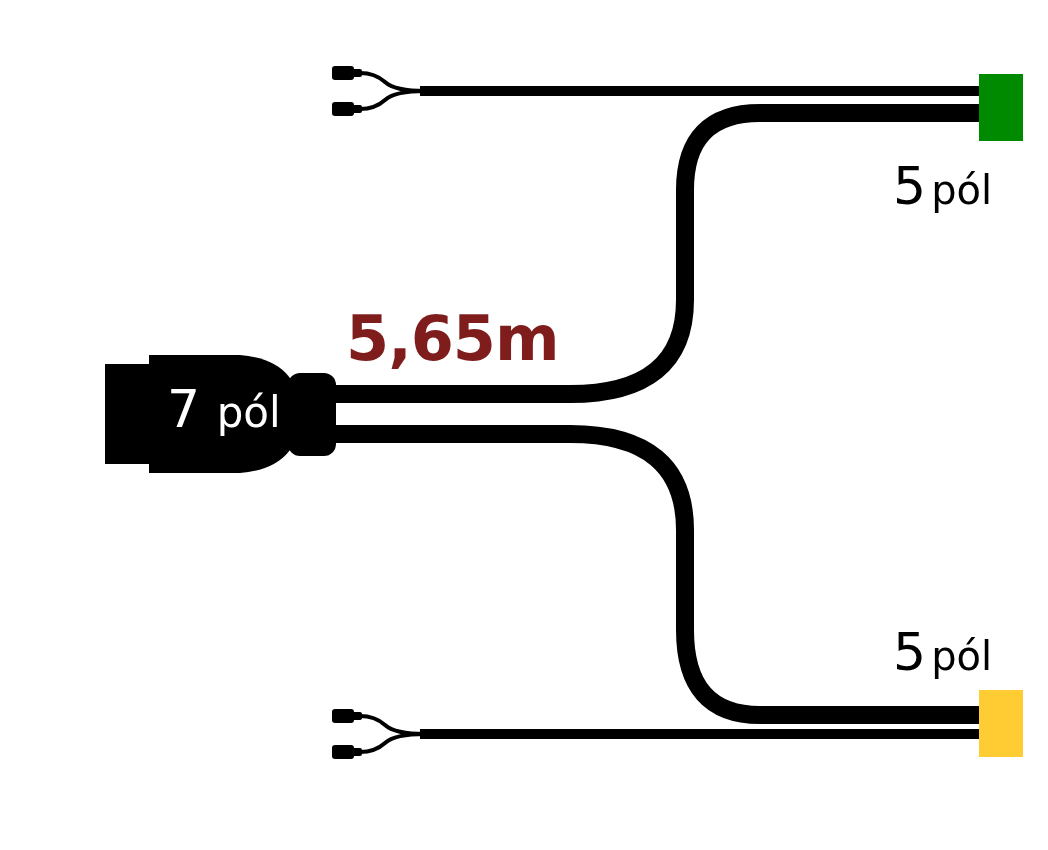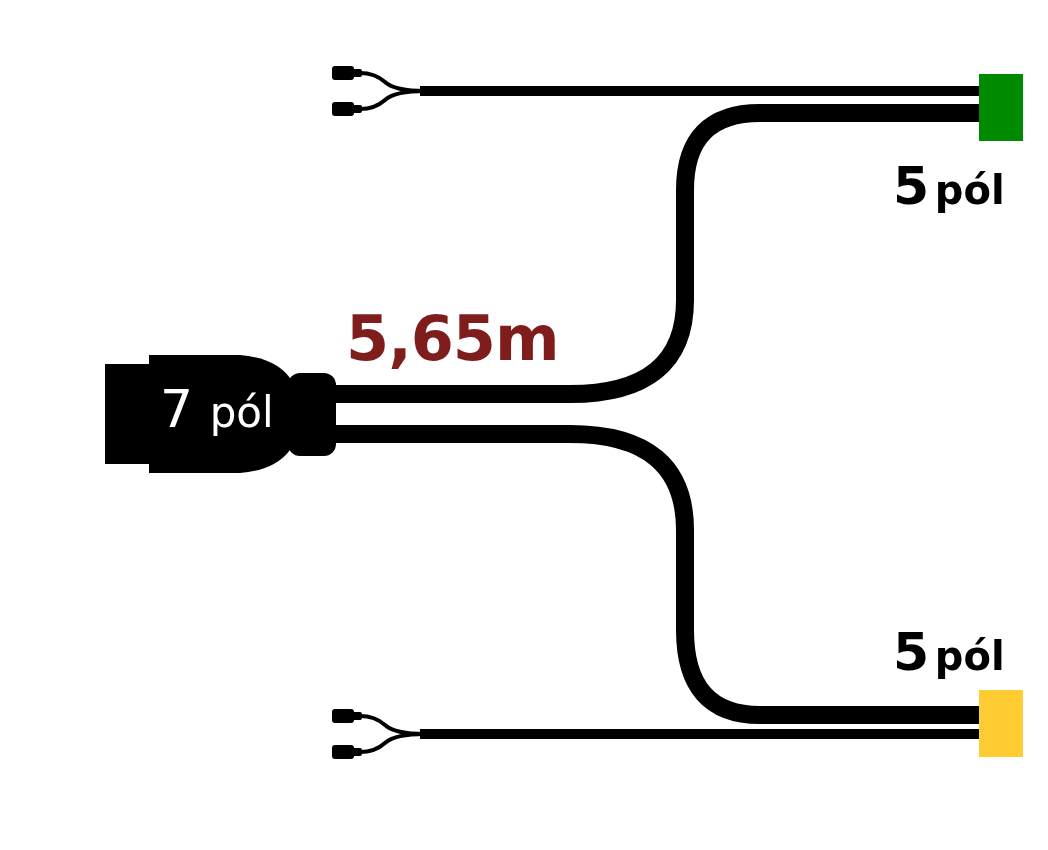--- a/index.html
+++ b/index.html
@@ -1,22 +1,22 @@
 <!DOCTYPE html>
 <html><head>
 <meta charset="utf-8">
 <style>
   html, body { margin: 0; padding: 0; background: #ffffff; }
   body { width: 1048px; height: 850px; position: relative; overflow: hidden; font-family: "DejaVu Sans", sans-serif; }
   svg { position: absolute; left: 0; top: 0; }
   .lbl { position: absolute; font-family: "DejaVu Sans", sans-serif; line-height: 1; white-space: nowrap; }
   .len { left: 346px; top: 308px; font-size: 62px; font-weight: bold; color: #7f1d1d; letter-spacing: -1px; }
-  .main-lbl { left: 160px; top: 383px; font-size: 52px; color: #fff; }
+  .main-lbl { left: 167px; top: 383px; font-size: 52px; color: #fff; }
   .main-lbl .pol { font-size: 42px; }
-  .pole5 { font-weight: bold; color: #000; }
+  .pole5 { font-weight: normal; color: #000; }
   .pole5 .num { font-size: 52px; }
   .pole5 .pol { font-size: 40px; }
   .top5 { left: 893px; top: 160px; }
   .bot5 { left: 893px; top: 626px; }
 </style>
 </head>
 <body>
 
 <svg width="1048" height="850" viewBox="0 0 1048 850">
 

